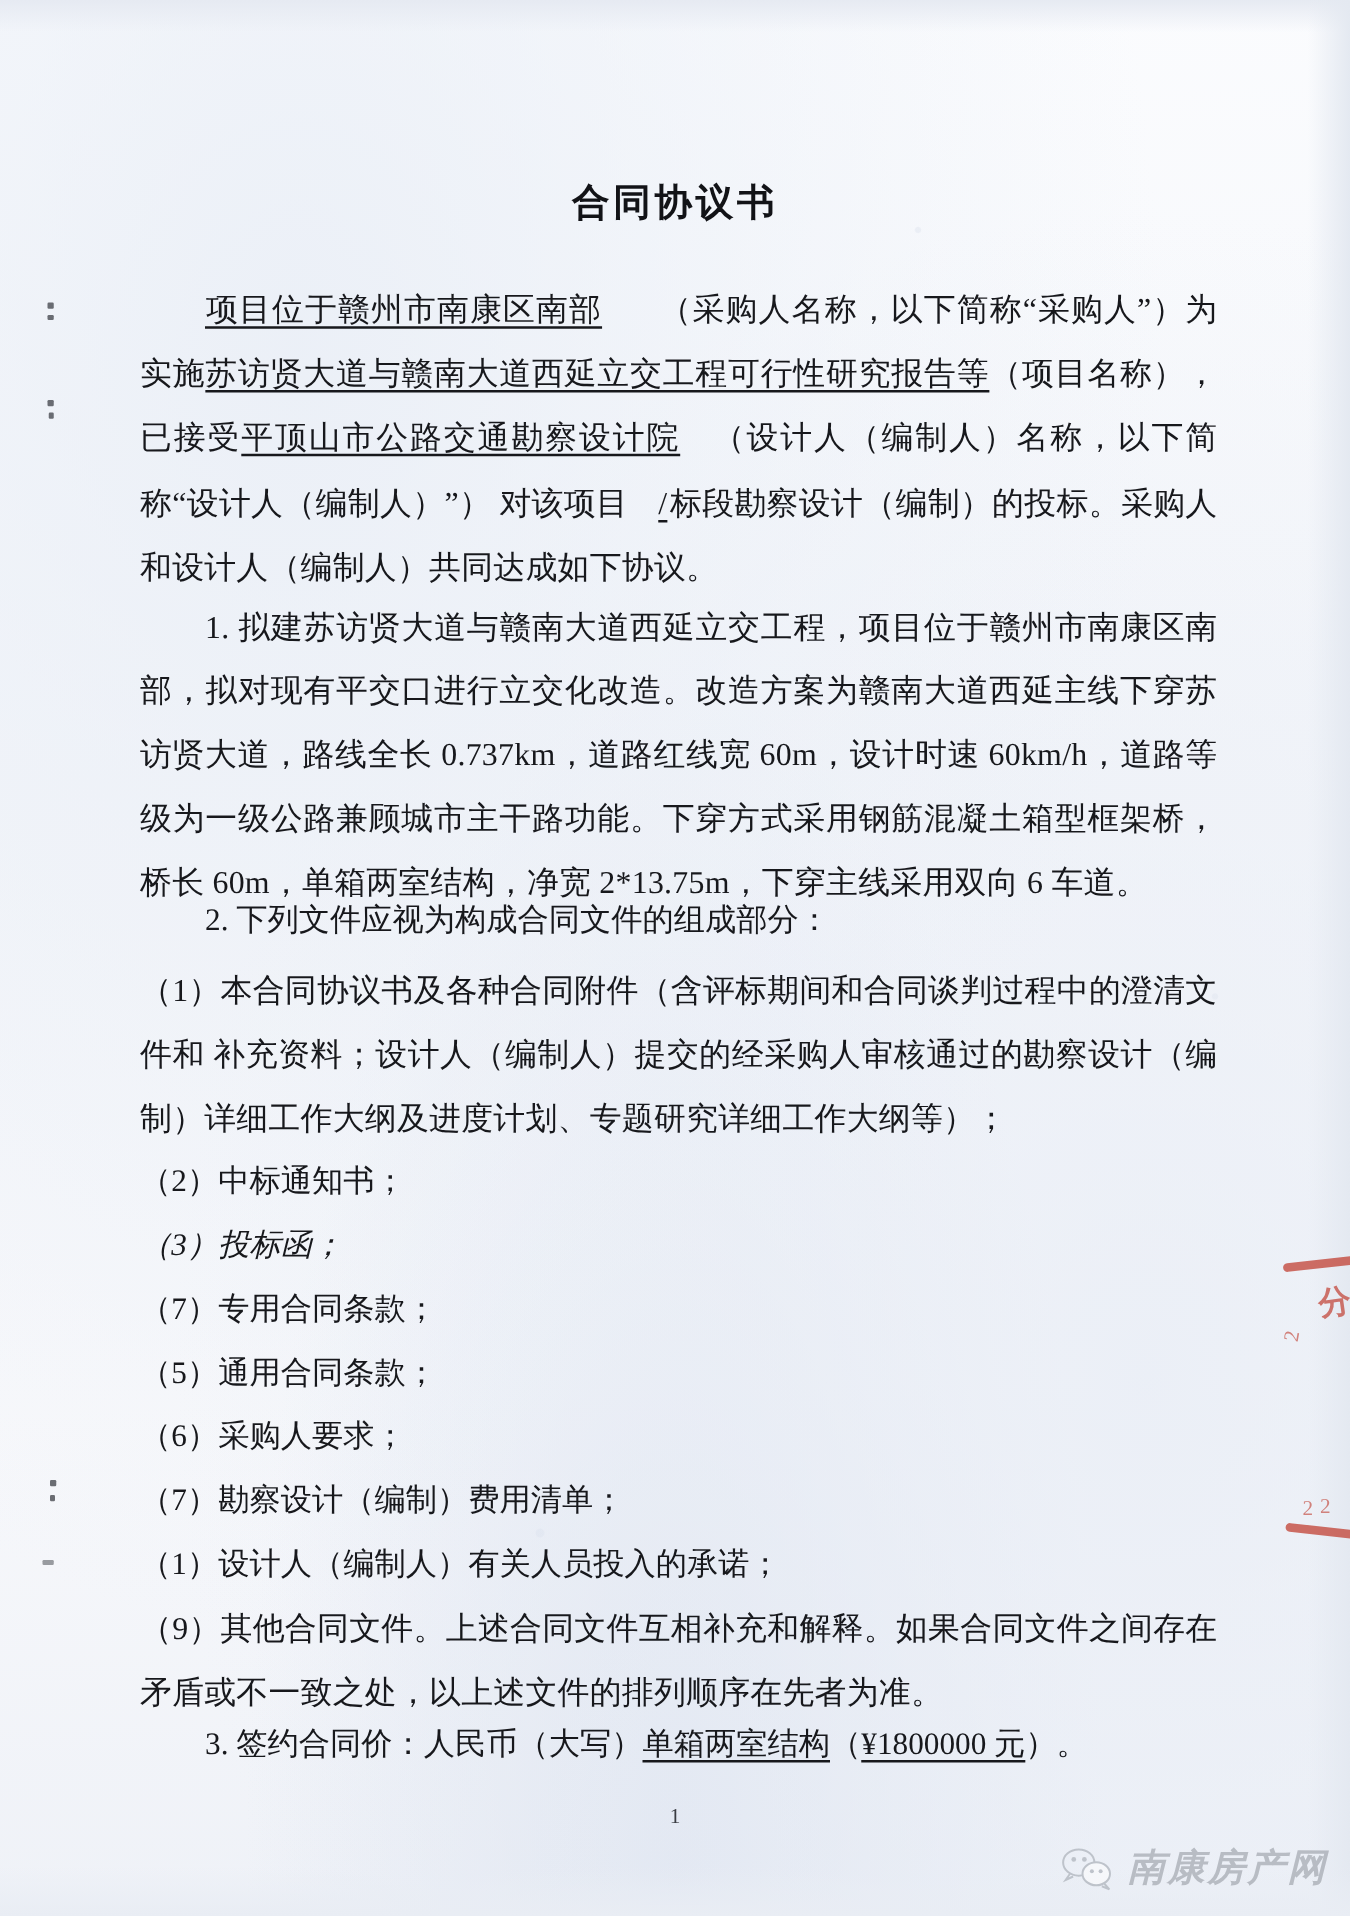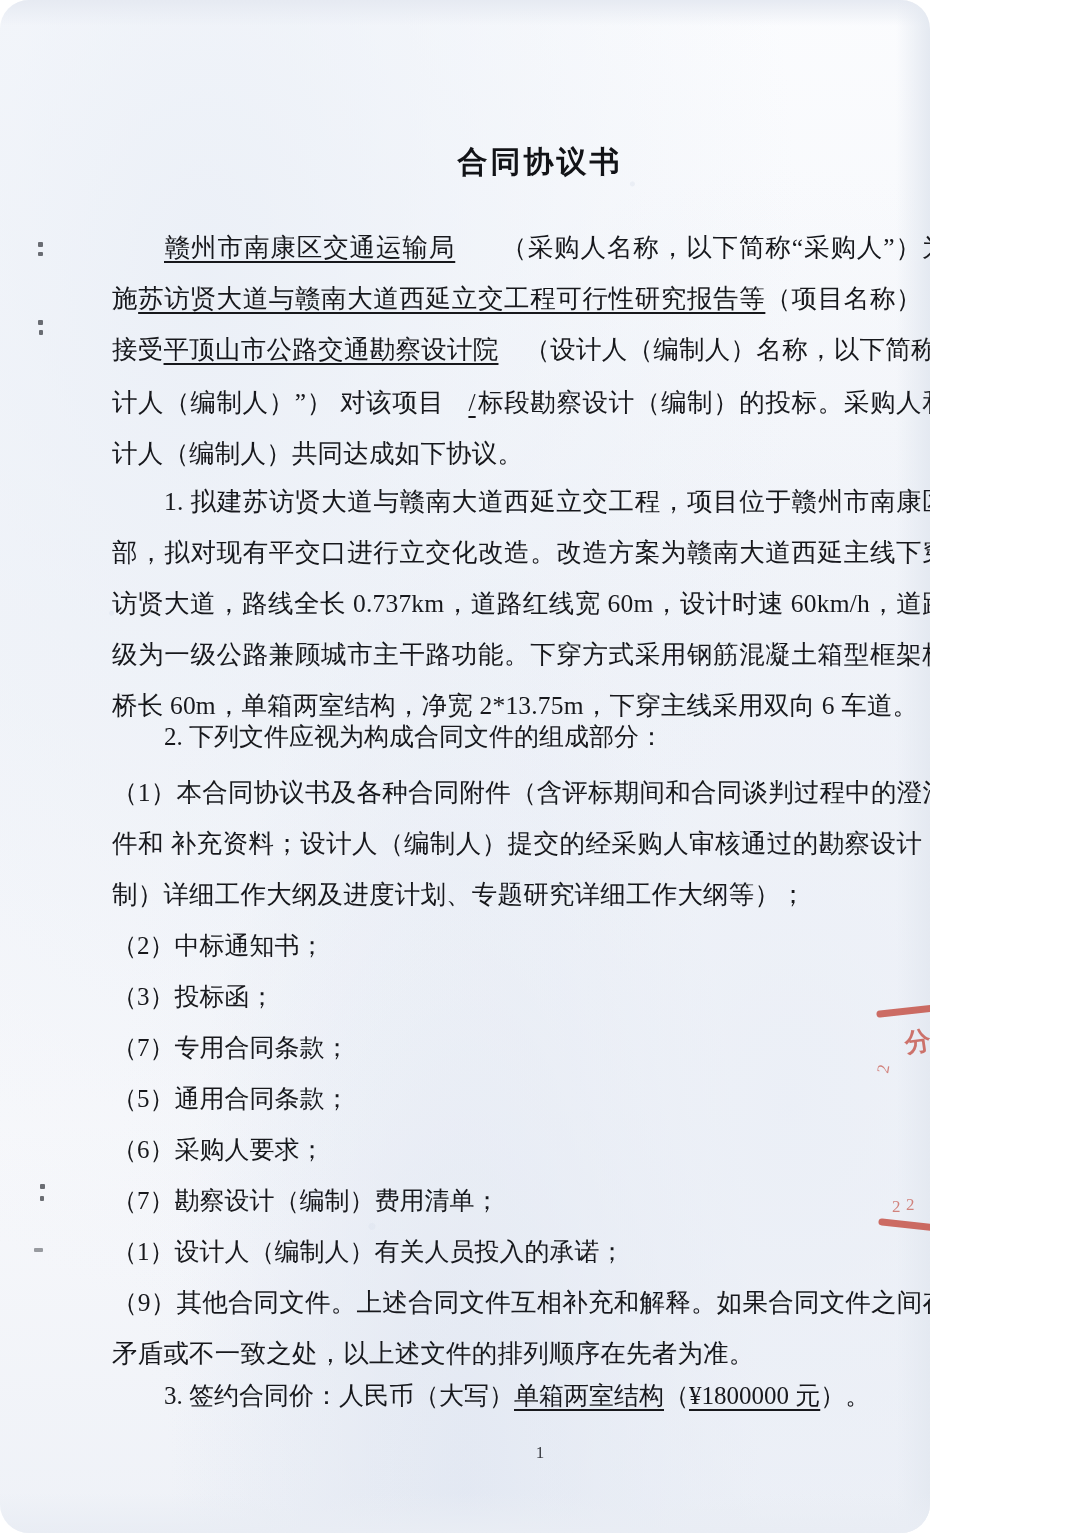--- a/index.html
+++ b/index.html
@@ -10,29 +10,28 @@
     width: 1080px;
     height: 1533px;
     background: #ffffff;
     font-family: "Liberation Serif", "DejaVu Serif", serif;
     overflow: hidden;
   }
 
   
   #page {
     position: relative;
-    width: 930px;
+    width: 1080px;
     height: 1533px;
     background:
       radial-gradient(ellipse at 22% 18%, rgba(233,238,246,0.85) 0%, rgba(255,255,255,0) 58%),
       radial-gradient(ellipse at 85% 72%, rgba(231,236,245,0.75) 0%, rgba(255,255,255,0) 60%),
       radial-gradient(ellipse at 50% 98%, rgba(224,230,241,0.9) 0%, rgba(255,255,255,0) 45%),
       linear-gradient(178deg, #fbfcfe 0%, #f4f6fa 40%, #f7f8fb 72%, #eef1f7 100%);
     overflow: hidden;
-    border-radius: 29px;
   }
   
   #page::before {
     content: "";
     position: absolute;
     inset: 0;
     background:
       radial-gradient(circle at 12% 40%, rgba(210,218,232,0.35) 0 2px, transparent 3px),
       radial-gradient(circle at 68% 12%, rgba(210,218,232,0.30) 0 2px, transparent 3px),
       radial-gradient(circle at 40% 80%, rgba(214,221,234,0.30) 0 3px, transparent 4px),
@@ -162,39 +161,39 @@
   <div class="speck" style="left:39px; top:330px; width:4px; height:5px;"></div>
   <div class="speck" style="left:40px; top:1184px; width:5px; height:5px;"></div>
   <div class="speck" style="left:40px; top:1196px; width:4px; height:5px;"></div>
   <div class="speck" style="left:34px; top:1248px; width:9px; height:4px; opacity:.5;"></div>
 
   <div id="doc">
 
     <div class="title" id="title-el">合同协议书</div>
 
     <div class="para" style="top:222px;">
-      <span class="indent"></span><span class="u u-pad">赣州市南康区交通运输局</span><span>（采购人名称，以下简称“采购人”）为实施</span><span class="u">苏访贤大道与赣南大道西延立交工程可行性研究报告等</span><span>（项目名称），已接受</span><span class="u u-pad-sm">平顶山市公路交通勘察设计院</span><span>（设计人（编制人）名称，以下简称“设计人（编制人）”）  对该项目</span><span class="u u-slash">/</span><span>标段勘察设计（编制）的投标。采购人和设计人（编制人）共同达成如下协议。</span>
+      <span class="indent"></span><span class="u u-pad">项目位于赣州市南康区南部</span><span>（采购人名称，以下简称“采购人”）为实施</span><span class="u">苏访贤大道与赣南大道西延立交工程可行性研究报告等</span><span>（项目名称），已接受</span><span class="u u-pad-sm">平顶山市公路交通勘察设计院</span><span>（设计人（编制人）名称，以下简称“设计人（编制人）”）  对该项目</span><span class="u u-slash">/</span><span>标段勘察设计（编制）的投标。采购人和设计人（编制人）共同达成如下协议。</span>
     </div>
 
     <div class="para" style="top:476px;">
       <span class="indent"></span><span>1. 拟建苏访贤大道与赣南大道西延立交工程，项目位于赣州市南康区南部，拟对现有平交口进行立交化改造。改造方案为赣南大道西延主线下穿苏访贤大道，路线全长 0.737km，道路红线宽 60m，设计时速 60km/h，道路等级为一级公路兼顾城市主干路功能。下穿方式采用钢筋混凝土箱型框架桥，桥长 60m，单箱两室结构，净宽 2*13.75m，下穿主线采用双向 6 车道。</span>
     </div>
 
     <div class="listitem nojust" style="top:711px;">
       <span class="indent"></span><span>2. 下列文件应视为构成合同文件的组成部分：</span>
     </div>
 
     <div class="para" style="top:767px;">
       <span>（1）本合同协议书及各种合同附件（含评标期间和合同谈判过程中的澄清文件和 补充资料；设计人（编制人）提交的经采购人审核通过的勘察设计（编制）详细工作大纲及进度计划、专题研究详细工作大纲等）；</span>
     </div>
 
     <div class="listitem nojust" style="top:920px;">
       <span>（2）中标通知书；</span>
     </div>
-    <div class="listitem nojust" style="top:971px;">
+    <div class="listitem nojust" style="top:971px;font-style:italic;">
       <span>（3）投标函；</span>
     </div>
     <div class="listitem nojust" style="top:1022px;">
       <span>（7）专用合同条款；</span>
     </div>
     <div class="listitem nojust" style="top:1073px;">
       <span>（5）通用合同条款；</span>
     </div>
     <div class="listitem nojust" style="top:1124px;">
       <span>（6）采购人要求；</span>
@@ -225,14 +224,31 @@
     <g fill="#c0392b" opacity="0.8" font-family="'Liberation Sans', sans-serif" font-size="26" font-weight="bold">
       <text x="34" y="52" transform="rotate(-8 34 52)">分</text>
     </g>
     <g fill="#c0392b" opacity="0.7" font-family="'Liberation Serif', serif" font-size="17">
       <text x="16" y="74" transform="rotate(-80 16 74)">2</text>
       <text x="20" y="212">2</text>
       <text x="34" y="210">2</text>
     </g>
   </svg>
 
+  <div class="watermark">
+    <svg width="44" height="36" viewBox="0 0 44 36">
+      <g fill="none" stroke="#9aa0a8" stroke-width="1.6">
+        <ellipse cx="15" cy="13" rx="12.5" ry="10.5"></ellipse>
+        <path d="M 8 22 L 4.5 27 L 10.5 24.2"></path>
+        <ellipse cx="29" cy="22" rx="11" ry="9.2" fill="#ffffff"></ellipse>
+        <path d="M 35.5 30 L 39.5 34.5 L 33.5 32"></path>
+      </g>
+      <g fill="#9aa0a8">
+        <circle cx="11" cy="10.5" r="1.9"></circle>
+        <circle cx="19.5" cy="10.5" r="1.9"></circle>
+        <circle cx="25.5" cy="20" r="1.6"></circle>
+        <circle cx="32.5" cy="20" r="1.6"></circle>
+      </g>
+    </svg>
+    <span class="wm-text">南康房产网</span>
+  </div>
 
 </div>
 
 </body></html>

